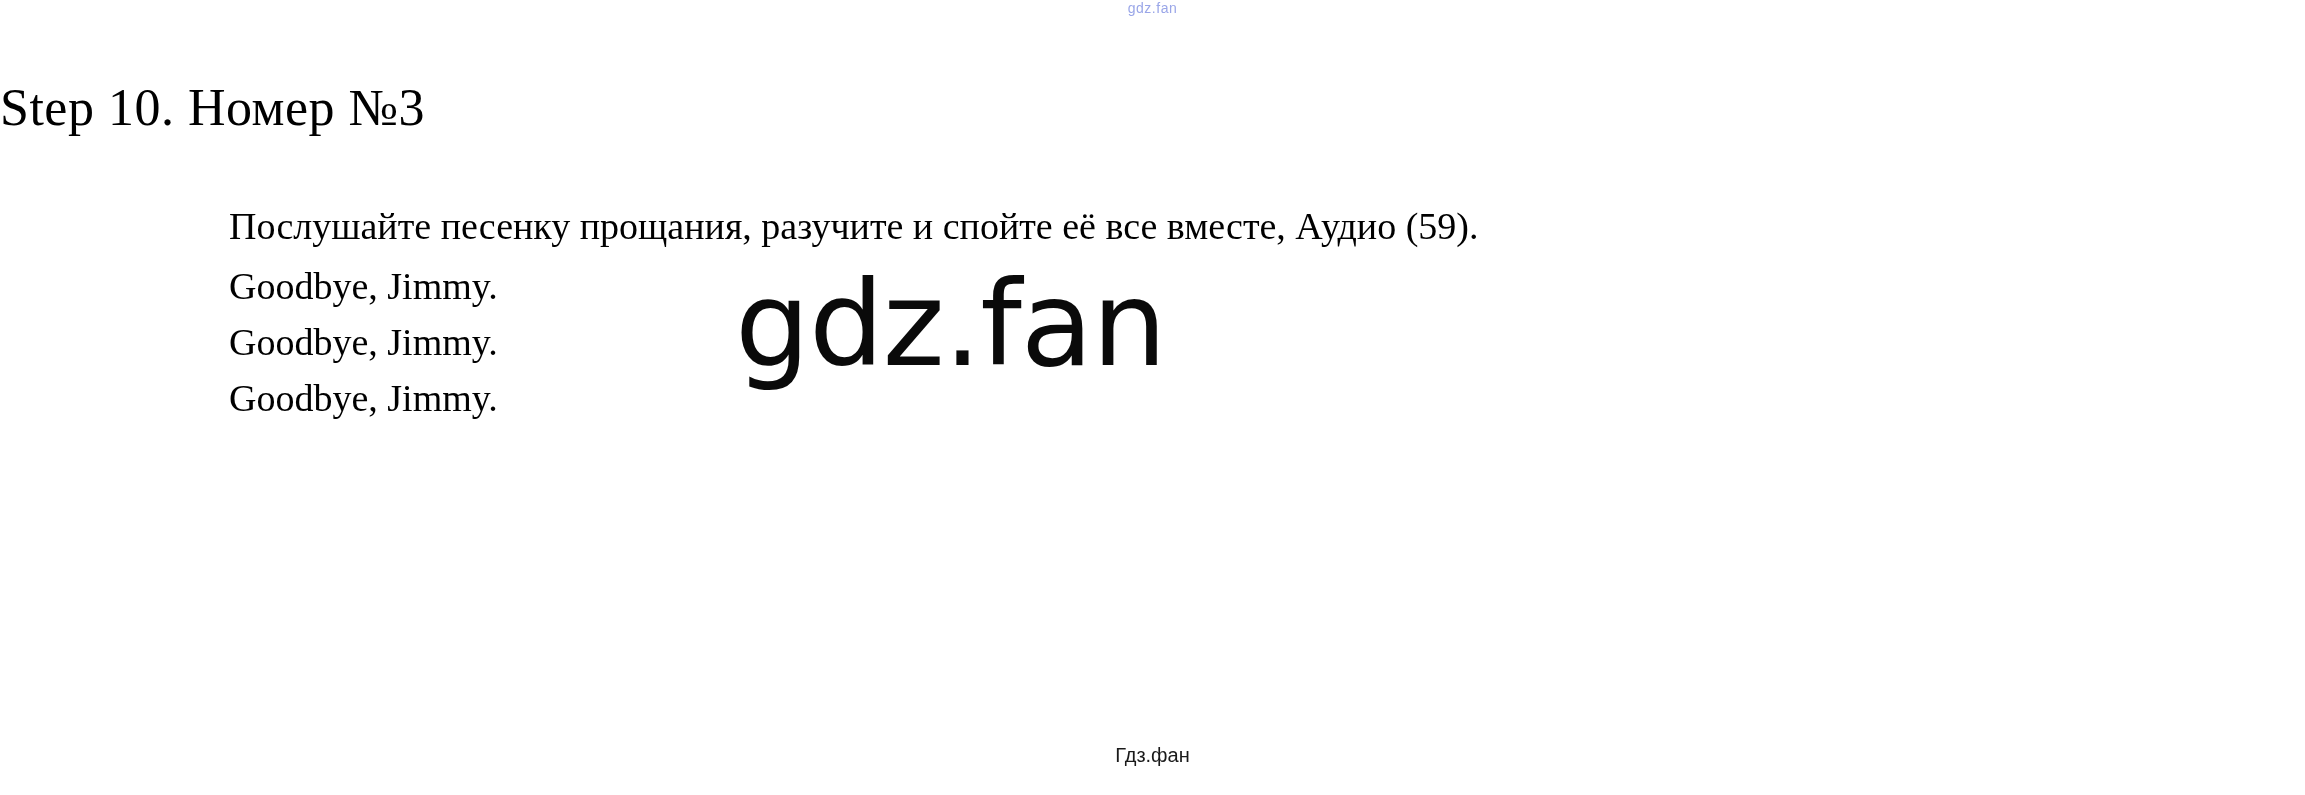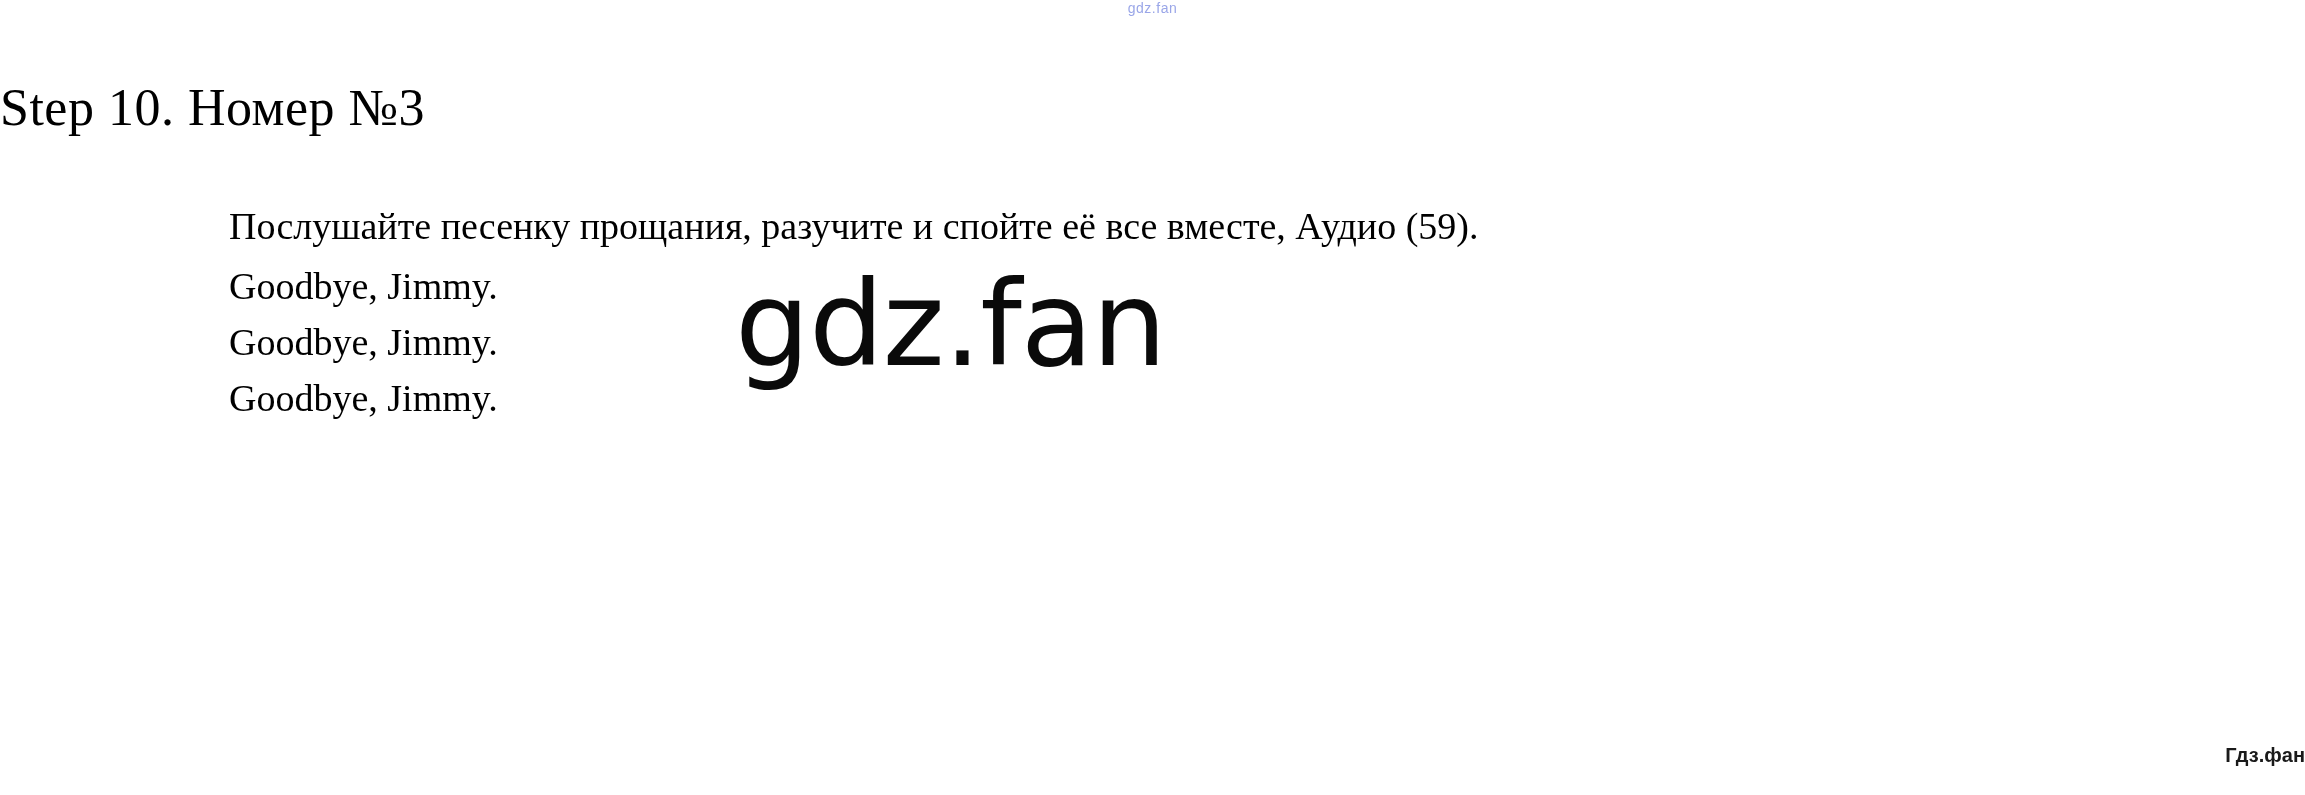--- a/index.html
+++ b/index.html
@@ -74,26 +74,25 @@
     color: #0a0a0a;
     letter-spacing: -1px;
     user-select: none;
     pointer-events: none;
   }
   .footer-watermark {
     position: absolute;
     bottom: 28px;
     left: 0;
     width: 100%;
-    text-align: right;
+    text-align: center;
     font-family: "Liberation Sans", sans-serif;
     font-size: 20px;
     color: #1a1a1a;
     user-select: none;
-    font-weight: bold;
   }
 </style>
 </head>
 <body>
 
 <div class="top-watermark">gdz.fan</div>
 
 <h1 class="page-title">Step 10. Номер №3</h1>
 
 <div class="content">

